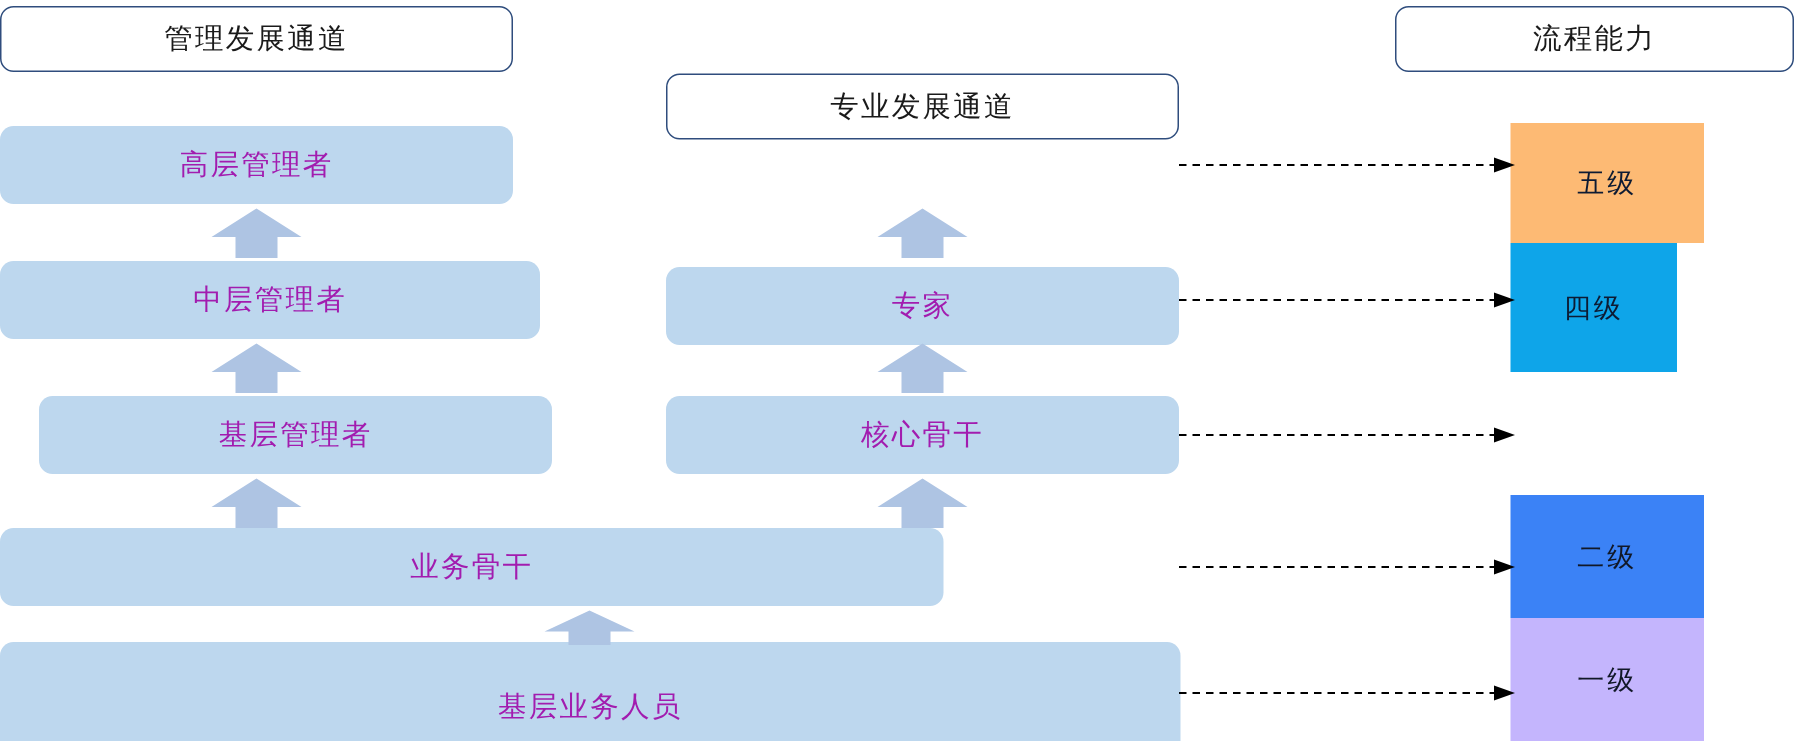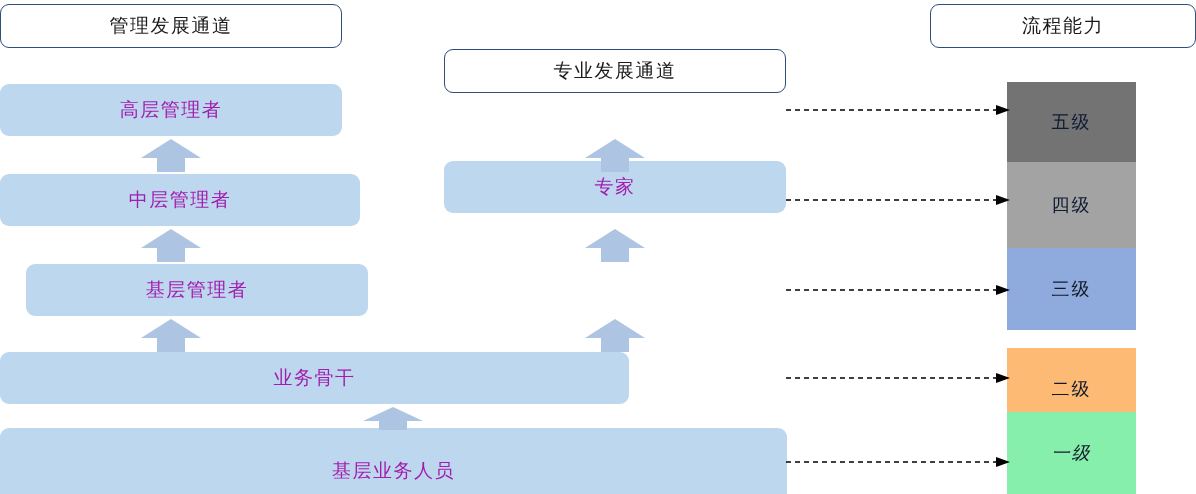--- a/index.html
+++ b/index.html
@@ -100,24 +100,27 @@
 
   <div class="role-box" style="left:0px; top:174px; width:360px; height:52px;">
     <span>中层管理者</span>
   </div>
 
   <div class="role-box" style="left:0px; top:264px; width:342px; height:52px;margin-left:26px;">
     <span>基层管理者</span>
   </div>
 
 
-  <div class="role-box" style="left:444px; top:161px; width:342px; height:52px;justify-content:center;">
+  <div class="role-box" style="left:444px; top:178px; width:342px; height:52px;justify-content:center;">
     <span>专家</span>
   </div>
 
+  <div class="role-box" style="left:444px; top:264px; width:342px; height:52px;">
+    <span>核心骨干</span>
+  </div>
 
   <div class="role-box" style="left:0px; top:352px; width:629px; height:52px;">
     <span>业务骨干</span>
   </div>
 
   <div class="role-box" style="left:0px; top:428px; width:787px; height:86px;">
     <span>基层业务人员</span>
   </div>
 
   <div class="up-arrow" style="left:140px; top:138px;">
@@ -151,37 +154,34 @@
       <polygon points="31,1 61,20 45,20 45,34 17,34 17,20 1,20" fill="#aec4e3"></polygon>
     </svg>
   </div>
 
   <div class="up-arrow" style="left:362px; top:406px;">
     <svg width="62" height="24" viewBox="0 0 62 24">
       <polygon points="31,1 61,15 45,15 45,24 17,24 17,15 1,15" fill="#aec4e3"></polygon>
     </svg>
   </div>
 
-  <div class="level-cell dark-bg" style="left:1007px; top:82px; width:129px; height:80px; background:#737373;">
+  <div class="level-cell dark-bg" style="left:1007px; top:82px; width:129px; height:80px; background:#fdba74;">
     <span>五级</span>
   </div>
 
-  <div class="level-cell dark-bg" style="left:1007px; top:162px; width:129px; height:86px; background:#a3a3a3;">
+  <div class="level-cell dark-bg" style="left:1007px; top:162px; width:111px; height:86px; background:#0ea5e9;">
     <span>四级</span>
   </div>
 
-  <div class="level-cell" style="left:1007px; top:248px; width:129px; height:82px; background:#8faadc;">
-    <span>三级</span>
-  </div>
-
-  <div class="level-cell" style="left:1007px; top:348px; width:129px; height:82px; background:#fdba74;">
+
+  <div class="level-cell" style="left:1007px; top:330px; width:129px; height:82px; background:#3b82f6;">
     <span>二级</span>
   </div>
 
-  <div class="level-cell" style="left:1007px; top:412px; width:129px; height:82px; background:#86efac;font-style:italic;">
+  <div class="level-cell" style="left:1007px; top:412px; width:129px; height:82px; background:#c4b5fd;">
     <span>一级</span>
   </div>
 
   <div class="connector" style="left:786px; top:104px; width:224px;">
     <svg width="224" height="12" viewBox="0 0 224 12">
       <line x1="0" y1="6" x2="210" y2="6" stroke="#000000" stroke-width="1.4" stroke-dasharray="5,4"></line>
       <polygon points="210,1 224,6 210,11" fill="#000000"></polygon>
     </svg>
   </div>
 

